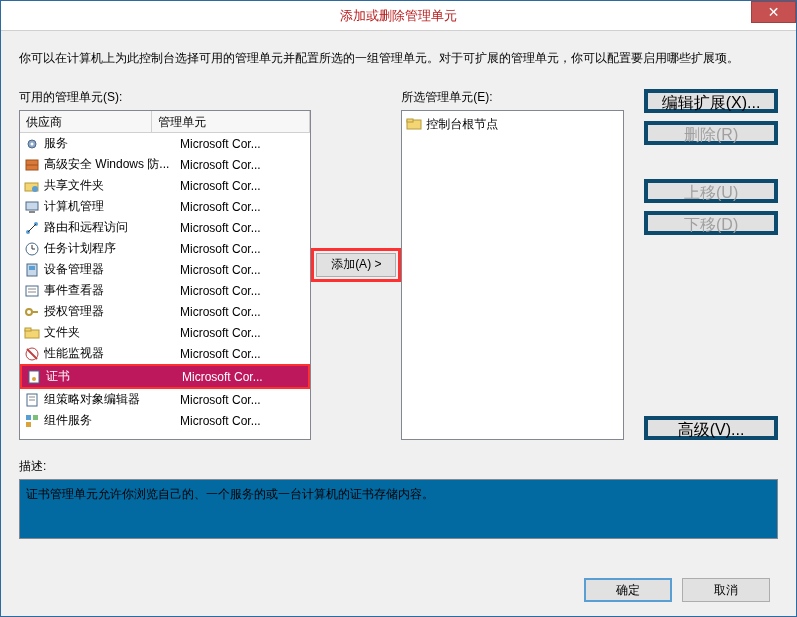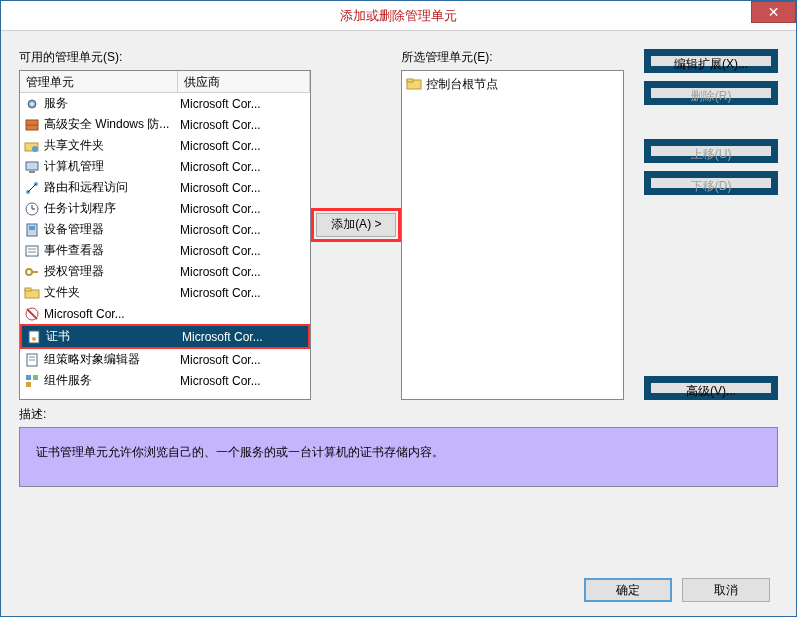--- a/index.html
+++ b/index.html
@@ -16,62 +16,63 @@
 .col-right { width: 225px; }
 .col-buttons { width: 145px; display: flex; flex-direction: column; gap: 8px; padding-left: 10px; }
 .label { font-size: 12px; margin-bottom: 4px; display: block; }
 .listbox { border: 1px solid #828790; background: #fff; height: 330px; overflow: hidden; position: relative; }
 .listbox-header { display: flex; background: #f7f7f7; border-bottom: 1px solid #d0d0d0; height: 22px; }
 .listbox-header .hcol { font-size: 12px; padding: 3px 6px; border-right: 1px solid #d0d0d0; }
 .hcol-name { width: 158px; }
 .hcol-vendor { flex: 1; }
 .list-body { overflow-y: scroll; height: 306px; }
 .list-row { display: flex; align-items: center; height: 21px; font-size: 12px; padding-left: 4px; cursor: default; }
-.list-row.selected { background: #0c4a6e; color: #fff; }
+.list-row.selected { background: #be185d; color: #fff; }
 .list-row .icon { width: 16px; height: 16px; margin-right: 4px; flex-shrink: 0; display: inline-flex; align-items: center; justify-content: center; }
 .list-row .name { width: 136px; white-space: nowrap; overflow: hidden; text-overflow: ellipsis; }
 .list-row .vendor { flex: 1; white-space: nowrap; overflow: hidden; text-overflow: ellipsis; }
 .highlight-box { border: 2px solid #ff3030; }
 .add-btn { width: 80px; height: 24px; font-size: 12px; background: #e1e1e1; border: 1px solid #adadad; cursor: pointer; position: relative; }
 .add-btn-wrap { border: 3px solid #ff3030; padding: 2px; }
-.side-btn { height: 24px; font-size: 12px; background: #e1e1e1; border: 7px solid #0c4a6e; cursor: pointer; }
+.side-btn { height: 24px; font-size: 16px; background: #e1e1e1; border: 4px solid #0c4a6e; cursor: pointer; }
 .side-btn:disabled { color: #a0a0a0; }
 .tree-box { border: 1px solid #828790; background: #fff; height: 330px; padding: 4px; }
 .tree-item { display: flex; align-items: center; font-size: 12px; height: 18px; }
 .tree-item .icon { width: 16px; height: 16px; margin-right: 4px; display: inline-flex; align-items: center; justify-content: center; }
-.desc-section { margin-top: 6px; }
-.desc-box { border: 1px solid #828790; background: #c4b5fd; height: 60px; padding: 16px; font-size: 12px; margin-top: 4px; }
+.desc-section { margin-top: 18px; }
+.desc-box { border: 1px solid #828790; background: #0369a1; height: 60px; padding: 6px; font-size: 12px; margin-top: 4px; }
 .bottom-row { position: absolute; bottom: 14px; right: 26px; display: flex; gap: 10px; }
 .bottom-btn { width: 88px; height: 24px; font-size: 12px; background: #e1e1e1; border: 1px solid #adadad; cursor: pointer; }
 .bottom-btn.primary { border: 2px solid #5a9fd4; }
 .spacer-v { height: 18px; }
 
 .svg-icon { width: 16px; height: 16px; }
 </style>
 </head>
 <body>
 
 <div class="window">
   <div class="titlebar">
     <span class="titlebar-text">添加或删除管理单元</span>
     <div class="close-btn">
       <span>✕</span>
     </div>
   </div>
 
   <div class="content">
+    <div class="desc-top">你可以在计算机上为此控制台选择可用的管理单元并配置所选的一组管理单元。对于可扩展的管理单元，你可以配置要启用哪些扩展项。</div>
 
     <div class="main-row">
 
       <div class="col-left">
         <span class="label">可用的管理单元(S):</span>
         <div class="listbox">
           <div class="listbox-header">
+            <div class="hcol hcol-vendor">供应商</div>
             <div class="hcol hcol-name">管理单元</div>
-            <div class="hcol hcol-vendor">供应商</div>
           </div>
           <div class="list-body" id="avail-list">
               <div class="list-row">
                 <span class="icon">
                   <svg class="svg-icon" viewBox="0 0 16 16">
                     <circle cx="8" cy="8" r="4" fill="#8fa8c8" stroke="#4a6a8a"></circle>
                     <circle cx="8" cy="8" r="1.5" fill="#fff"></circle>
                   </svg>
                 </span>
                 <span class="name">服务</span>
@@ -170,20 +171,21 @@
                 <span class="name">文件夹</span>
                 <span class="vendor">Microsoft Cor...</span>
               </div>
               <div class="list-row">
                 <span class="icon">
                   <svg class="svg-icon" viewBox="0 0 16 16">
                     <circle cx="8" cy="8" r="6" fill="#fff" stroke="#c04040"></circle>
                     <line x1="3" y1="3" x2="13" y2="13" stroke="#c04040" stroke-width="2"></line>
                   </svg>
                 </span>
+                <span class="name">性能监视器</span>
                 <span class="vendor">Microsoft Cor...</span>
               </div>
               <div class="highlight-box">
                 <div class="list-row selected">
                   <span class="icon">
                     <svg class="svg-icon" viewBox="0 0 16 16">
                       <rect x="3" y="2" width="10" height="12" fill="#fff" stroke="#4a6a8a"></rect>
                       <circle cx="8" cy="10" r="2" fill="#d9a33a"></circle>
                     </svg>
                   </span>

